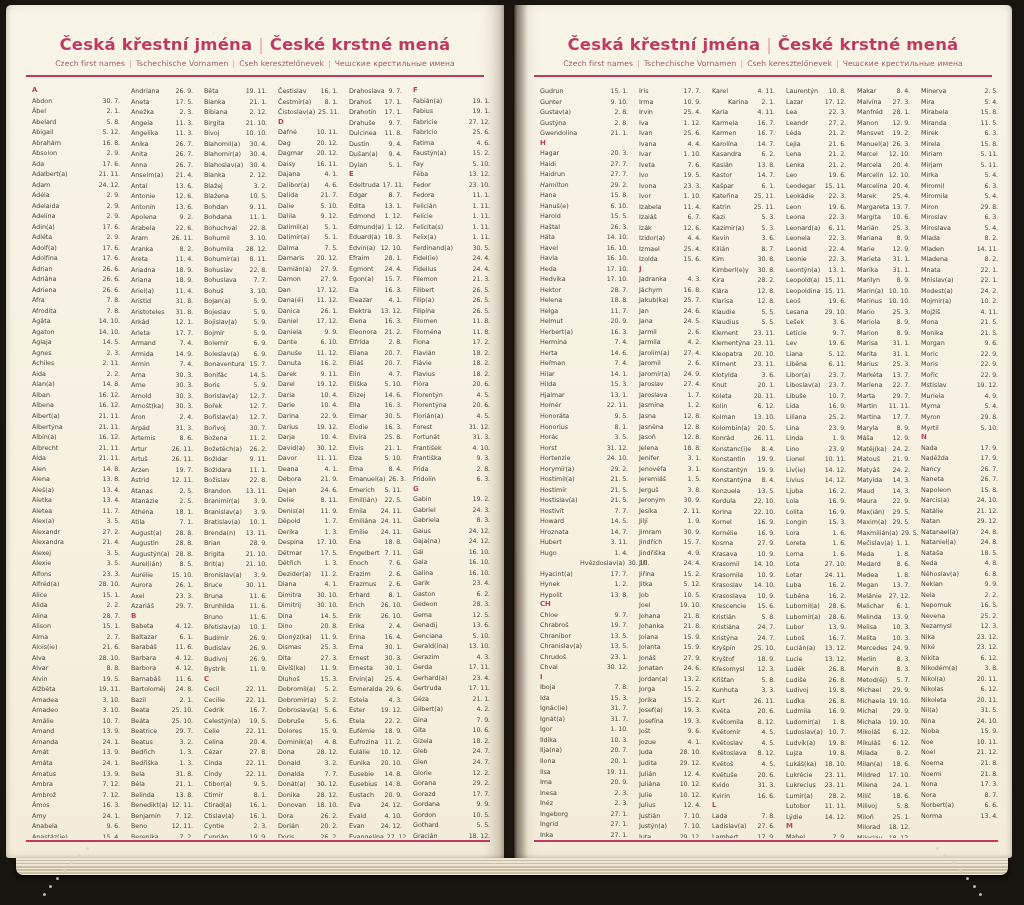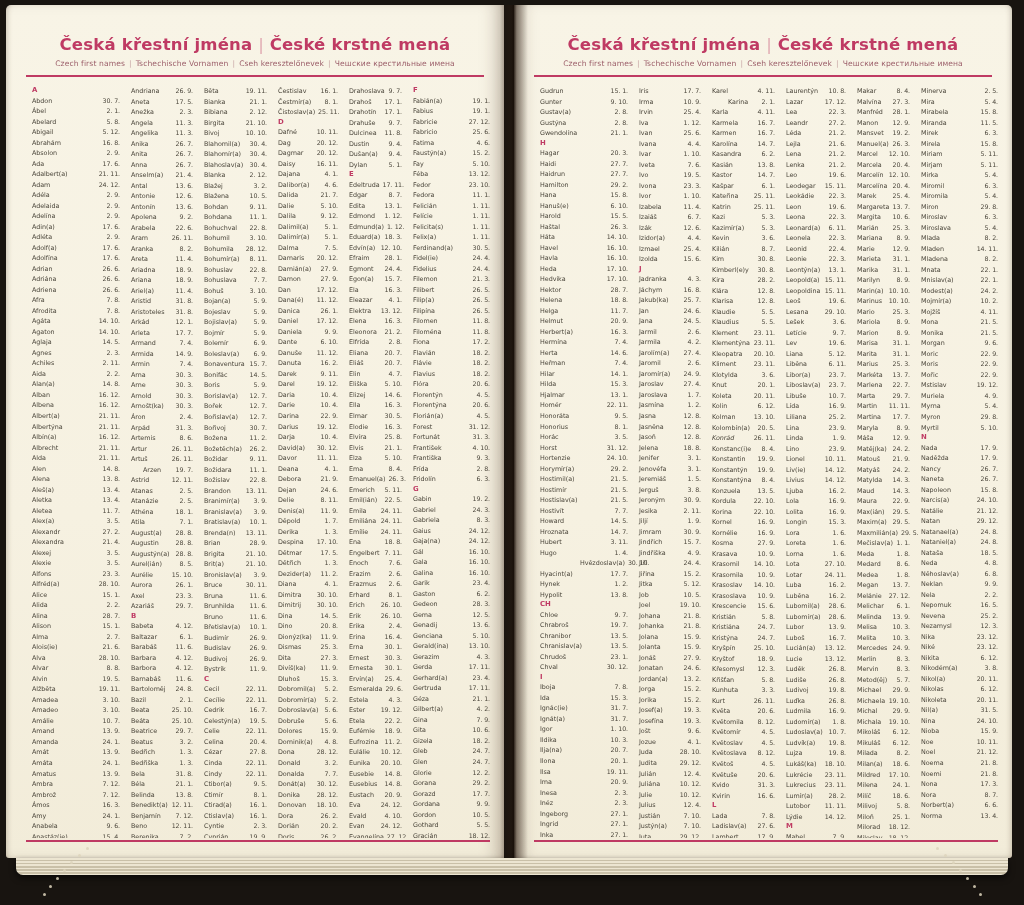--- a/index.html
+++ b/index.html
@@ -503,21 +503,21 @@
           </div>
           <div class="row">
             <span class="nm" style="color: rgb(75, 70, 59);">Artur</span>
             <span class="dt" style="color: rgb(75, 70, 59);">26. 11.</span>
           </div>
           <div class="row">
             <span class="nm" style="color: rgb(75, 70, 59);">Artuš</span>
             <span class="dt" style="color: rgb(75, 70, 59);">26. 11.</span>
           </div>
           <div class="row">
-            <span class="nm" style="color: rgb(75, 70, 59); margin-left: 12px;">Arzen</span>
+            <span class="nm" style="color: rgb(75, 70, 59);">Arzen</span>
             <span class="dt" style="color: rgb(75, 70, 59);">19. 7.</span>
           </div>
           <div class="row">
             <span class="nm" style="color: rgb(75, 70, 59);">Astrid</span>
             <span class="dt" style="color: rgb(75, 70, 59);">12. 11.</span>
           </div>
           <div class="row">
             <span class="nm" style="color: rgb(75, 70, 59);">Atanas</span>
             <span class="dt" style="color: rgb(75, 70, 59);">2. 5.</span>
           </div>
@@ -1846,21 +1846,21 @@
           </div>
           <div class="row">
             <span class="nm" style="color: rgb(75, 70, 59);">Haidi</span>
             <span class="dt" style="color: rgb(75, 70, 59);">27. 7.</span>
           </div>
           <div class="row">
             <span class="nm" style="color: rgb(75, 70, 59);">Haidrun</span>
             <span class="dt" style="color: rgb(75, 70, 59);">27. 7.</span>
           </div>
           <div class="row">
-            <span class="nm" style="color: rgb(75, 70, 59);">Hamilton</span>
+            <span class="nm" style="color: rgb(75, 70, 59); font-style: italic;">Hamilton</span>
             <span class="dt" style="color: rgb(75, 70, 59);">29. 2.</span>
           </div>
           <div class="row">
             <span class="nm" style="color: rgb(75, 70, 59);">Hana</span>
             <span class="dt" style="color: rgb(75, 70, 59);">15. 8.</span>
           </div>
           <div class="row">
             <span class="nm" style="color: rgb(75, 70, 59);">Hanuš(e)</span>
             <span class="dt" style="color: rgb(75, 70, 59);">6. 10.</span>
           </div>
@@ -2517,21 +2517,21 @@
           </div>
           <div class="row">
             <span class="nm" style="color: rgb(75, 70, 59);">Kolman</span>
             <span class="dt" style="color: rgb(75, 70, 59);">13. 10.</span>
           </div>
           <div class="row">
             <span class="nm" style="color: rgb(75, 70, 59);">Kolombín(a)</span>
             <span class="dt" style="color: rgb(75, 70, 59);">20. 5.</span>
           </div>
           <div class="row">
-            <span class="nm" style="color: rgb(75, 70, 59); font-style: italic;">Konrád</span>
+            <span class="nm" style="color: rgb(75, 70, 59);">Konrád</span>
             <span class="dt" style="color: rgb(75, 70, 59);">26. 11.</span>
           </div>
           <div class="row">
             <span class="nm" style="color: rgb(75, 70, 59);">Konstanc(i)e</span>
             <span class="dt" style="color: rgb(75, 70, 59);">8. 4.</span>
           </div>
           <div class="row">
             <span class="nm" style="color: rgb(75, 70, 59);">Konstantin</span>
             <span class="dt" style="color: rgb(75, 70, 59);">19. 9.</span>
           </div>

